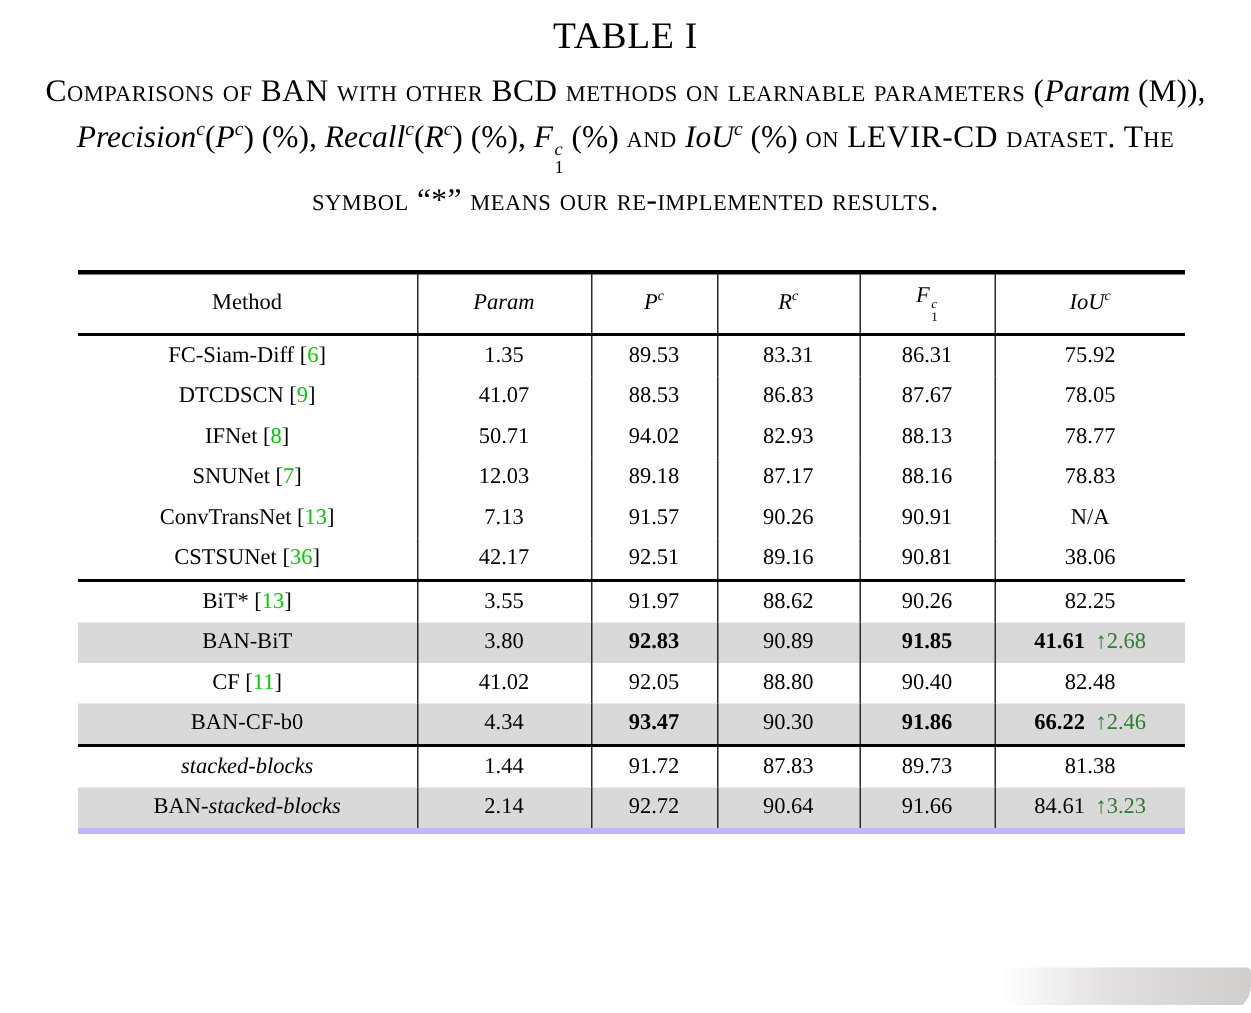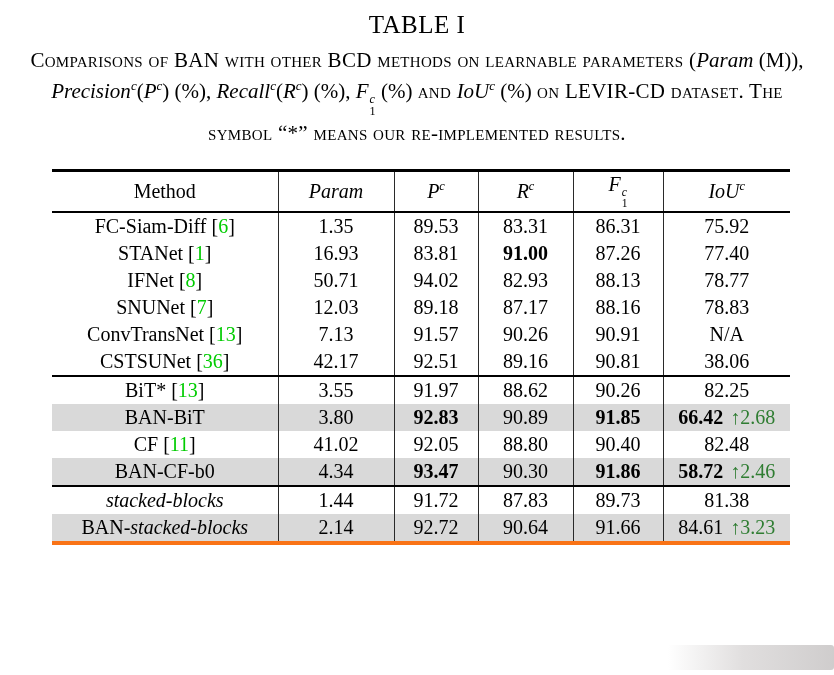--- a/index.html
+++ b/index.html
@@ -1,19 +1,20 @@
 <!DOCTYPE html>
 <html style="--cite-green: #00cc00; --gain-green: #2f7d32; --hl-gray: #d9d9d9;"><head>
 <meta charset="utf-8">
 <style>
   html,body { margin:0; padding:0; background:#ffffff; }
   .page {
     position:relative; width:834px; height:675px; background:#ffffff;
     overflow:hidden; color:#000;
     font-family:"Liberation Serif","DejaVu Serif",serif;
+    border-radius:18px;
   }
   .title {
     margin-top:11px; text-align:center; font-size:25px; line-height:28px;
     letter-spacing:0.5px;
   }
   .caption {
     width:794px; margin:6px auto 0 auto; text-align:center;
     font-size:21px; line-height:31px;
   }
   .seg-sc { font-variant:small-caps; letter-spacing:0.3px; }
@@ -23,23 +24,23 @@
   .seg-cite { color:var(--cite-green); font-style:normal; }
   .stack {
     display:inline-flex; flex-direction:column; align-items:flex-start;
     font-size:0.58em; line-height:0.95; vertical-align:-0.45em; margin-left:1px;
   }
   .stack .st-sup { font-style:italic; }
   .stack .st-sub { font-style:normal; }
 
   table.results {
     border-collapse:collapse; table-layout:fixed;
-    width:738px; margin:20px 0 0 52px;
-    border-top:3px solid #000; border-bottom:4px solid #f97316;
-    font-size:20px; position:relative; z-index:1;
+    width:738px; margin:31px 0 0 52px;
+    border-top:3px solid #000; border-bottom:4px solid #c4b5fd;
+    font-size:15px; position:relative; z-index:1;
   }
   table.results th, table.results td {
     padding:0; vertical-align:middle; text-align:center;
     font-weight:normal; white-space:nowrap; overflow:visible;
   }
   table.results th { height:39px; }
   table.results td { height:27px; }
   th.c-method, td.c-method { text-align:left; padding-left:10px; }
   th.vline, td.vline { border-left:1.5px solid #2a2a2a; }
   thead tr { border-bottom:2px solid #000; }
@@ -89,26 +90,26 @@
     <tbody id="tbody">
         <tr class="">
           <td class="c-method"><span class="seg-rm">FC-Siam-Diff [</span><span class="seg-cite">6</span><span class="seg-rm">]</span></td>
           <td class="c-param vline"><span class="">1.35</span></td>
           <td class="c-precision vline"><span class="">89.53</span></td>
           <td class="c-recall vline"><span class="">83.31</span></td>
           <td class="c-f1 vline"><span class="">86.31</span></td>
           <td class="c-iou vline"><span class="">75.92</span></td>
         </tr>
         <tr class="">
-          <td class="c-method"><span class="seg-rm">STANet [</span><span class="seg-cite">1</span><span class="seg-rm">]</span></td>
-          <td class="c-param vline"><span class="">16.93</span></td>
-          <td class="c-precision vline"><span class="">83.81</span></td>
-          <td class="c-recall vline"><span class="bold">91.00</span></td>
-          <td class="c-f1 vline"><span class="">87.26</span></td>
-          <td class="c-iou vline"><span class="">77.40</span></td>
+          <td class="c-method"><span class="seg-rm">DTCDSCN [</span><span class="seg-cite">9</span><span class="seg-rm">]</span></td>
+          <td class="c-param vline"><span class="">41.07</span></td>
+          <td class="c-precision vline"><span class="">88.53</span></td>
+          <td class="c-recall vline"><span class="">86.83</span></td>
+          <td class="c-f1 vline"><span class="">87.67</span></td>
+          <td class="c-iou vline"><span class="">78.05</span></td>
         </tr>
         <tr class="">
           <td class="c-method"><span class="seg-rm">IFNet [</span><span class="seg-cite">8</span><span class="seg-rm">]</span></td>
           <td class="c-param vline"><span class="">50.71</span></td>
           <td class="c-precision vline"><span class="">94.02</span></td>
           <td class="c-recall vline"><span class="">82.93</span></td>
           <td class="c-f1 vline"><span class="">88.13</span></td>
           <td class="c-iou vline"><span class="">78.77</span></td>
         </tr>
         <tr class="">
@@ -142,37 +143,37 @@
           <td class="c-recall vline"><span class="">88.62</span></td>
           <td class="c-f1 vline"><span class="">90.26</span></td>
           <td class="c-iou vline"><span class="">82.25</span></td>
         </tr>
         <tr class="hl ">
           <td class="c-method"><span class="seg-rm">BAN-BiT</span></td>
           <td class="c-param vline"><span class="">3.80</span></td>
           <td class="c-precision vline"><span class="bold">92.83</span></td>
           <td class="c-recall vline"><span class="">90.89</span></td>
           <td class="c-f1 vline"><span class="bold">91.85</span></td>
-          <td class="c-iou vline"><span class="bold">66.42</span><span class="gain">↑2.68</span></td>
+          <td class="c-iou vline"><span class="bold">41.61</span><span class="gain">↑2.68</span></td>
         </tr>
         <tr class="">
           <td class="c-method"><span class="seg-rm">CF [</span><span class="seg-cite">11</span><span class="seg-rm">]</span></td>
           <td class="c-param vline"><span class="">41.02</span></td>
           <td class="c-precision vline"><span class="">92.05</span></td>
           <td class="c-recall vline"><span class="">88.80</span></td>
           <td class="c-f1 vline"><span class="">90.40</span></td>
           <td class="c-iou vline"><span class="">82.48</span></td>
         </tr>
         <tr class="hl rule-after">
           <td class="c-method"><span class="seg-rm">BAN-CF-b0</span></td>
           <td class="c-param vline"><span class="">4.34</span></td>
           <td class="c-precision vline"><span class="bold">93.47</span></td>
           <td class="c-recall vline"><span class="">90.30</span></td>
           <td class="c-f1 vline"><span class="bold">91.86</span></td>
-          <td class="c-iou vline"><span class="bold">58.72</span><span class="gain">↑2.46</span></td>
+          <td class="c-iou vline"><span class="bold">66.22</span><span class="gain">↑2.46</span></td>
         </tr>
         <tr class="">
           <td class="c-method"><span class="seg-it">stacked-blocks</span></td>
           <td class="c-param vline"><span class="">1.44</span></td>
           <td class="c-precision vline"><span class="">91.72</span></td>
           <td class="c-recall vline"><span class="">87.83</span></td>
           <td class="c-f1 vline"><span class="">89.73</span></td>
           <td class="c-iou vline"><span class="">81.38</span></td>
         </tr>
         <tr class="hl ">

